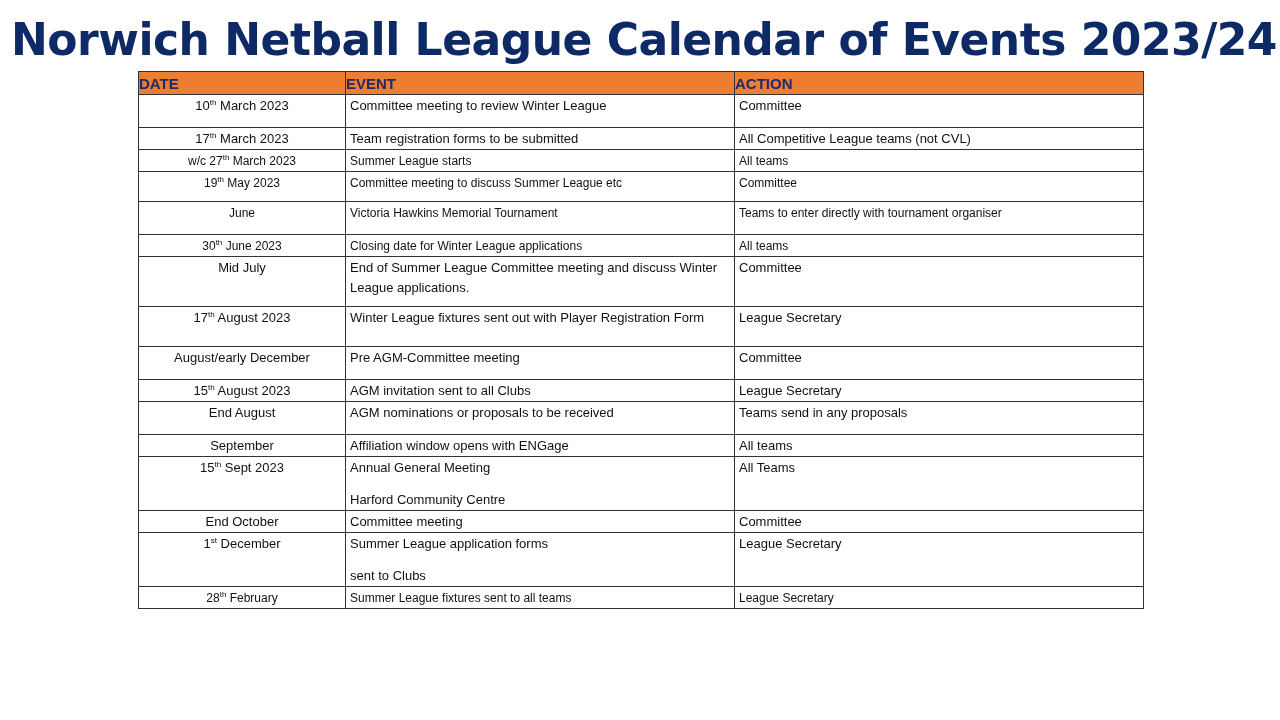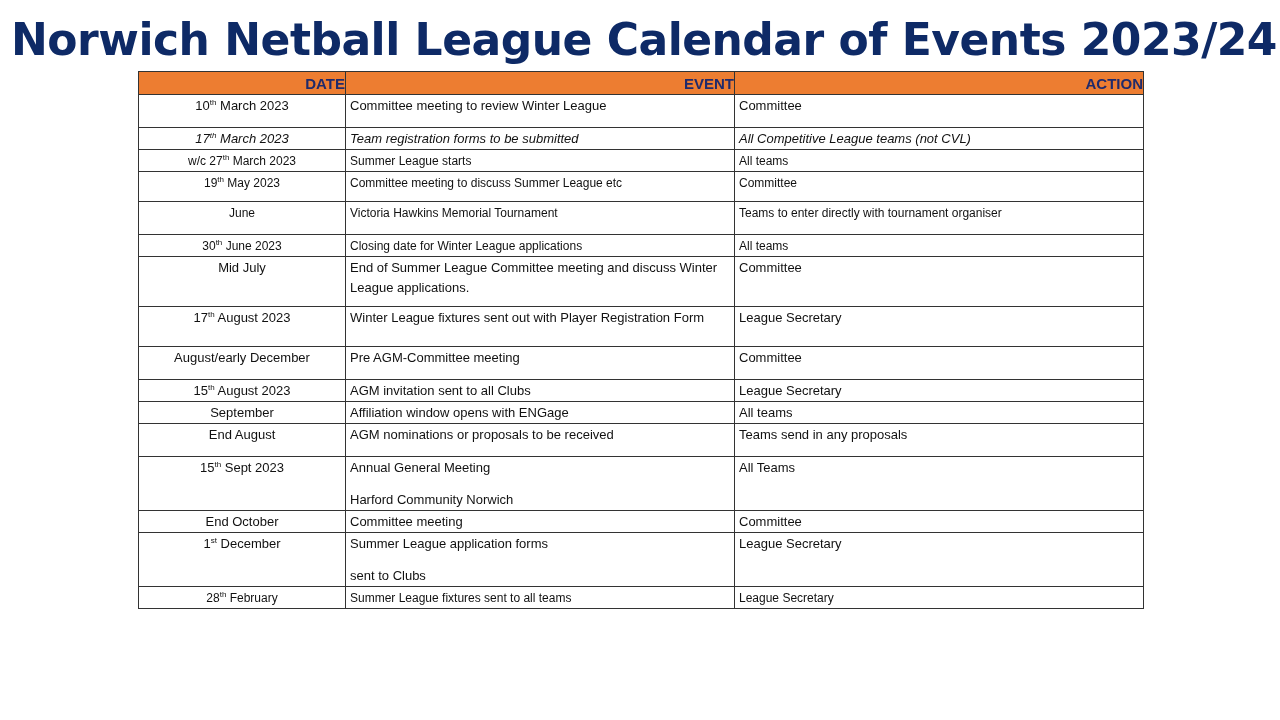--- a/index.html
+++ b/index.html
@@ -1,20 +1,20 @@
 <!DOCTYPE html>
 <html><head>
 <meta charset="utf-8">
 <style>
   html, body { margin:0; padding:0; background:#ffffff; }
   body { width:1280px; height:720px; position:relative; overflow:hidden; font-family:"Liberation Sans", sans-serif; }
   .title { position:absolute; left:4px; top:12px; width:1280px; text-align:center; color:#0e2a66; font-weight:bold; font-size:44px; line-height:56px; font-family:"DejaVu Sans", sans-serif; letter-spacing:-0.5px; }
   table { position:absolute; left:138px; top:71px; width:1005px; border-collapse:collapse; table-layout:fixed; font-size:13px; color:#111; }
   col.c1 { width:207px; } col.c2 { width:389px; } col.c3 { width:409px; }
-  th { background:#ed7d31; color:#1f2a6b; font-weight:bold; font-size:15px; height:22px; padding:0; border:1px solid #333; text-align:right;margin-left:36px; }
+  th { background:#ed7d31; color:#1f2a6b; font-weight:bold; font-size:15px; height:22px; padding:0; border:1px solid #333; text-align:left;margin-left:36px; }
   td { border:1px solid #333; vertical-align:top; padding:1px 4px 0 4px; line-height:20px; }
   td.date { text-align:center; }
   td.small { font-size:12px; }
   sup { font-size:8px; line-height:0; vertical-align:super; }
   .gap { display:block; height:12px; }
 </style>
 </head>
 <body>
 
 <div class="title">Norwich Netball League Calendar of Events 2023/24</div>
@@ -31,21 +31,21 @@
       <th>EVENT</th>
       <th>ACTION</th>
     </tr>
   </thead>
   <tbody id="tbody">
       <tr style="height: 33px;">
         <td class="date"><span>10</span><sup>th</sup><span> March 2023</span></td>
         <td class="event"><span>Committee meeting to review Winter League</span></td>
         <td class="action"><span>Committee</span></td>
       </tr>
-      <tr style="height: 19px; font-style: italic;">
+      <tr style="height: 19px;">
         <td class="date"><span>17</span><sup>th</sup><span> March 2023</span></td>
         <td class="event"><span>Team registration forms to be submitted</span></td>
         <td class="action"><span>All Competitive League teams (not CVL)</span></td>
       </tr>
       <tr style="height: 18px;">
         <td class="date small"><span>w/c 27</span><sup>th</sup><span> March 2023</span></td>
         <td class="event small"><span>Summer League starts</span></td>
         <td class="action small"><span>All teams</span></td>
       </tr>
       <tr style="height: 30px;">
@@ -76,33 +76,33 @@
       <tr style="height: 33px;">
         <td class="date"><span>August/early December</span></td>
         <td class="event"><span>Pre AGM-Committee meeting</span></td>
         <td class="action"><span>Committee</span></td>
       </tr>
       <tr style="height: 20px;">
         <td class="date"><span>15</span><sup>th</sup><span> August 2023</span></td>
         <td class="event"><span>AGM invitation sent to all Clubs</span></td>
         <td class="action"><span>League Secretary</span></td>
       </tr>
+      <tr style="height: 33px;">
+        <td class="date"><span>End August</span></td>
+        <td class="event"><span>AGM nominations or proposals to be received</span></td>
+        <td class="action"><span>Teams send in any proposals</span></td>
+      </tr>
       <tr style="height: 19px;">
         <td class="date"><span>September</span></td>
         <td class="event"><span>Affiliation window opens with ENGage</span></td>
         <td class="action"><span>All teams</span></td>
       </tr>
-      <tr style="height: 33px;">
-        <td class="date"><span>End August</span></td>
-        <td class="event"><span>AGM nominations or proposals to be received</span></td>
-        <td class="action"><span>Teams send in any proposals</span></td>
-      </tr>
       <tr style="height: 51px;">
         <td class="date"><span>15</span><sup>th</sup><span> Sept 2023</span></td>
-        <td class="event"><span>Annual General Meeting</span><span class="gap"></span><span>Harford Community Norwich</span></td>
+        <td class="event"><span>Annual General Meeting</span><span class="gap"></span><span>Harford Community Centre</span></td>
         <td class="action"><span>All Teams</span></td>
       </tr>
       <tr style="height: 19px;">
         <td class="date"><span>End October</span></td>
         <td class="event"><span>Committee meeting</span></td>
         <td class="action"><span>Committee</span></td>
       </tr>
       <tr style="height: 51px;">
         <td class="date"><span>1</span><sup>st</sup><span> December</span></td>
         <td class="event"><span>Summer League application forms</span><span class="gap"></span><span>sent to Clubs</span></td>

